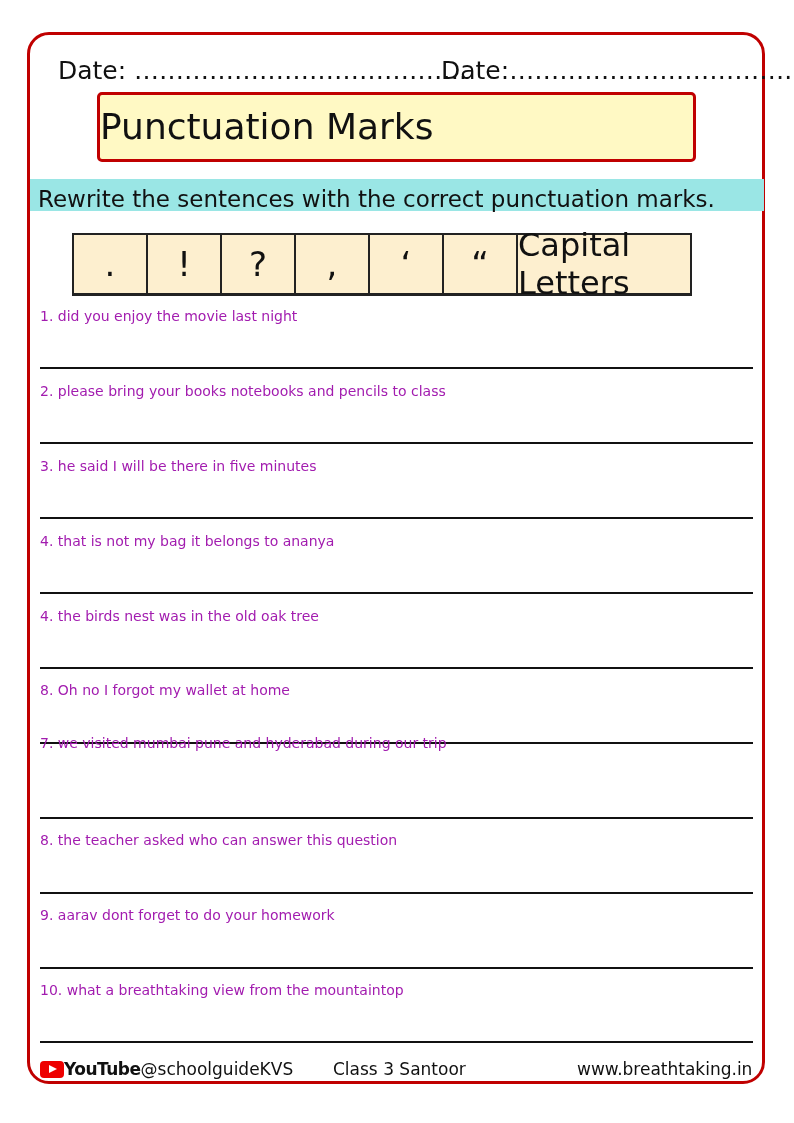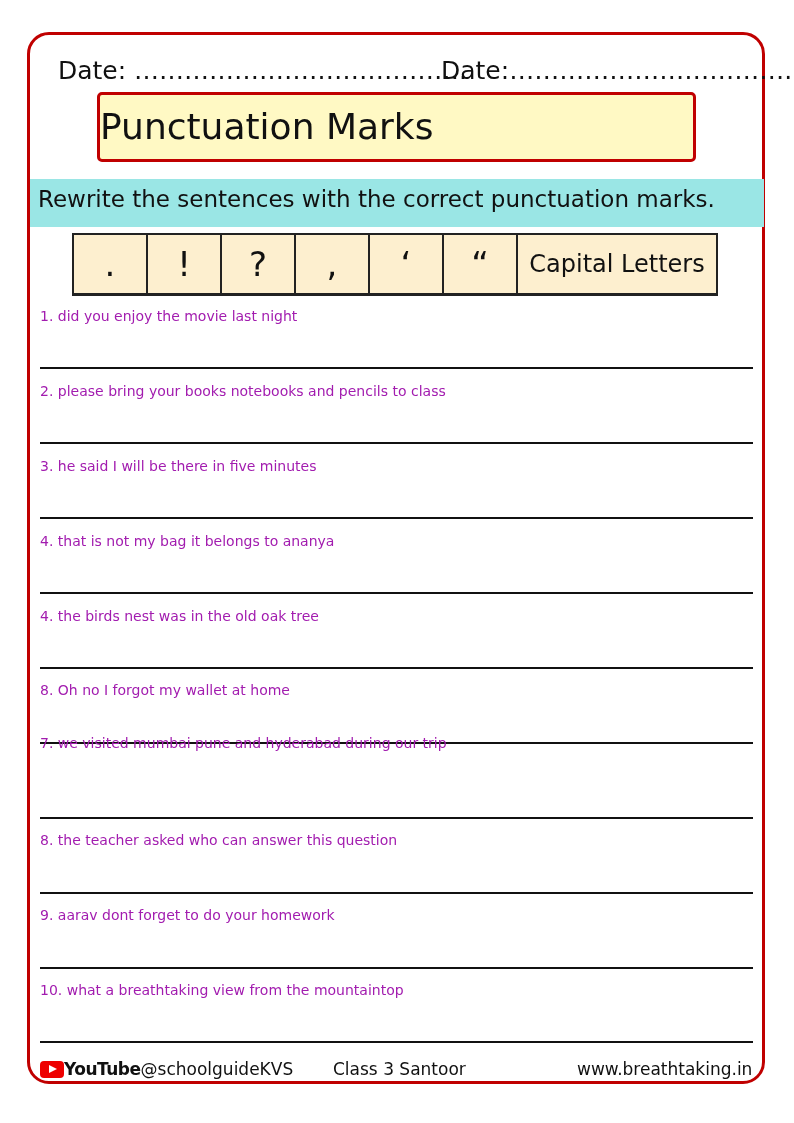--- a/index.html
+++ b/index.html
@@ -2,24 +2,24 @@
 <html><head>
 <meta charset="utf-8">
 <style>
   html, body { margin:0; padding:0; background:#fff; }
   body { width:794px; height:1123px; position:relative; overflow:hidden; font-family:"DejaVu Sans", sans-serif; color:#111; }
   .frame { position:absolute; left:27px; top:32px; width:738px; height:1052px; border:3px solid #c00000; border-radius:22px; box-sizing:border-box; }
   .hdr { position:absolute; top:56px; font-size:25px; color:#111; }
   .hdr.name { left:58px; }
   .hdr.date { left:441px; }
   .title { position:absolute; left:97px; top:92px; width:599px; height:70px; box-sizing:border-box; border:3px solid #c00000; border-radius:5px; background:#fff9c4; text-align:left; line-height:64px; font-size:36px; font-family:"DejaVu Sans", sans-serif; }
-  .instr { position:absolute; left:30px; top:179px; width:734px; height:48px; background:#9ae6e5; font-size:23px; line-height:41px; padding-left:8px; box-sizing:border-box; }
+  .instr { position:absolute; left:30px; top:179px; width:734px; height:32px; background:#9ae6e5; font-size:23px; line-height:41px; padding-left:8px; box-sizing:border-box; }
   .marks { position:absolute; left:72px; top:233px; display:flex; border:2px solid #222; border-bottom-width:3px; background:#fdefcf; height:63px; box-sizing:border-box; }
   .mark { border-right:2px solid #222; width:72px; display:flex; align-items:center; justify-content:center; font-size:34px; }
-  .mark:last-child { border-right:none; width:198px; font-size:24px;border-radius:14px; }
+  .mark:last-child { border-right:none; width:172px; font-size:32px;border-radius:14px; }
   .q { position:absolute; left:40px; font-size:14px; color:#a21caf; }
   .line { position:absolute; left:40px; width:713px; height:2px; background:#111; }
   .foot { position:absolute; top:1059px; font-size:17px; }
   .yt { left:40px; display:flex; align-items:center; }
   .yt-logo { width:24px; height:17px; background:#e00; border-radius:4px; position:relative; }
   .yt-logo:after { content:""; position:absolute; left:9px; top:4px; border-left:8px solid #fff; border-top:4.5px solid transparent; border-bottom:4.5px solid transparent; }
   .yt-word { font-weight:bold; font-size:17px; letter-spacing:-0.5px; }
 </style>
 </head>
 <body>

